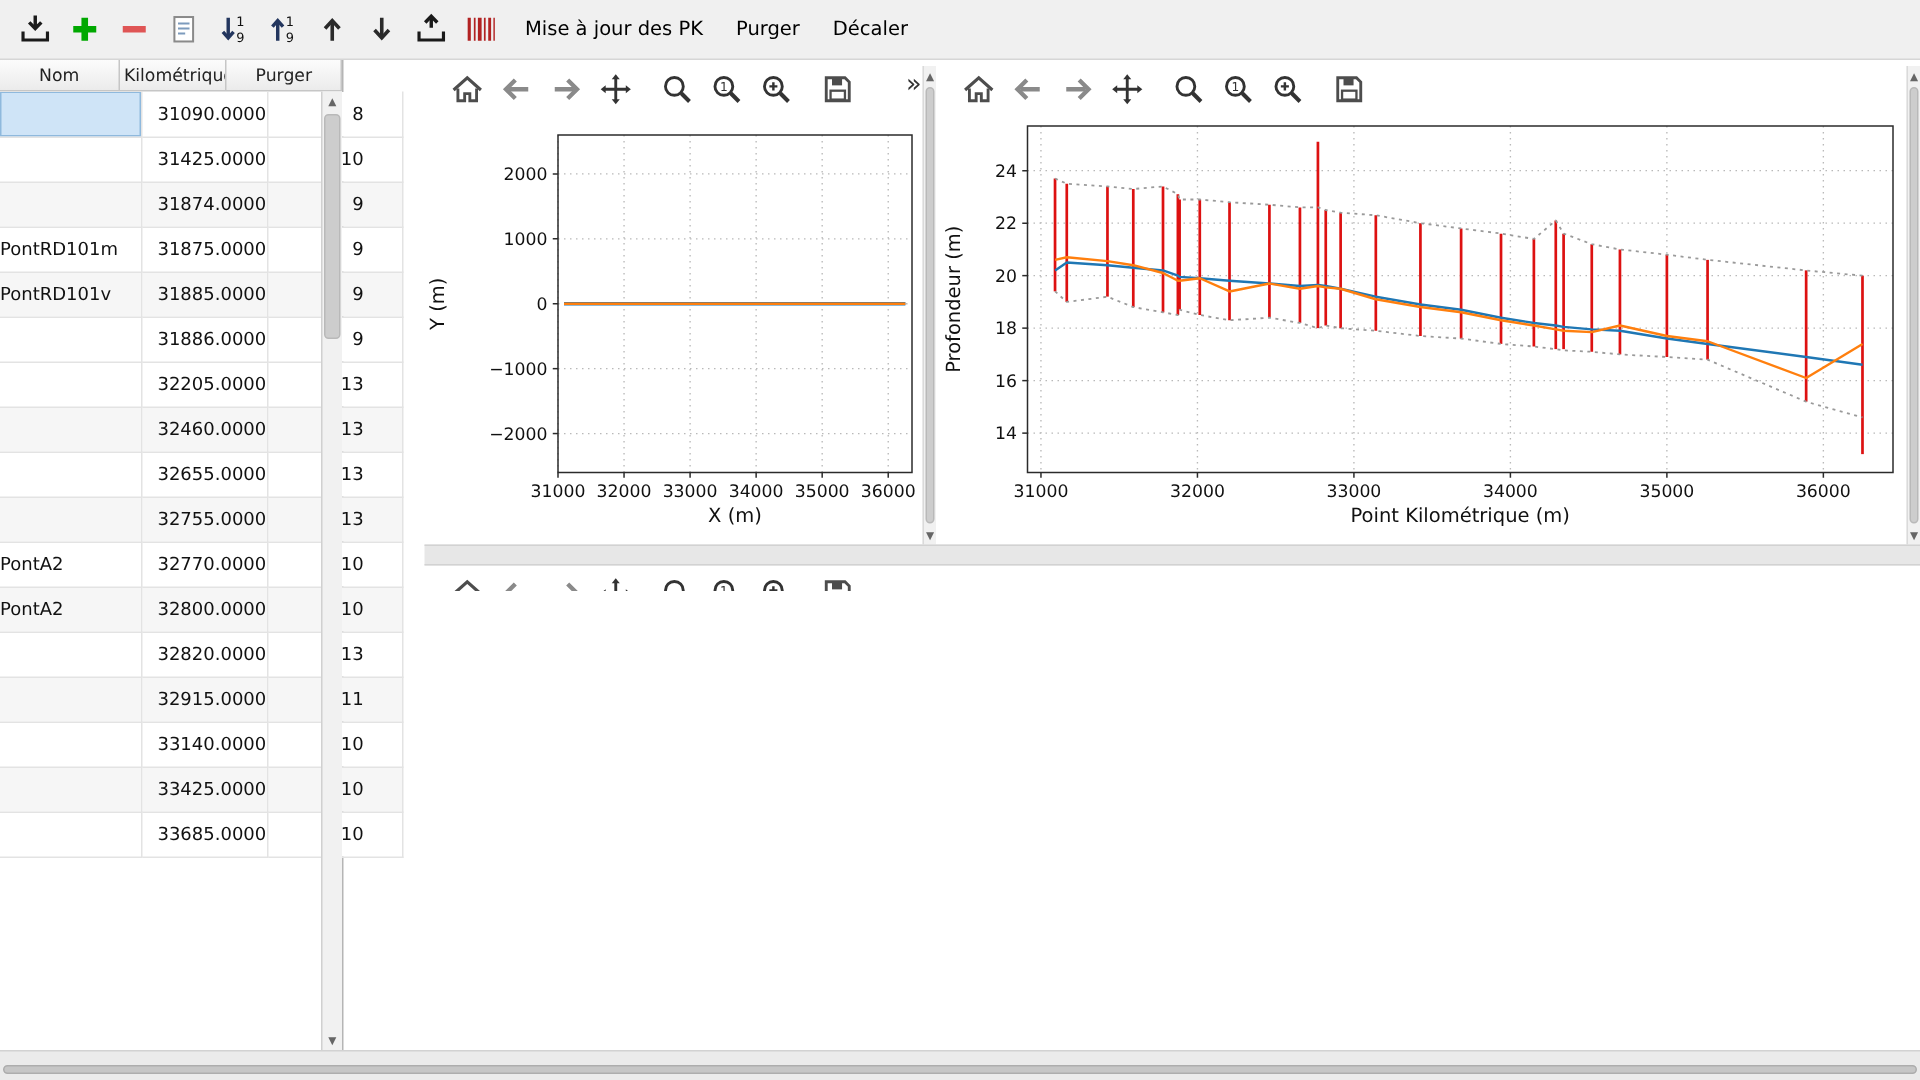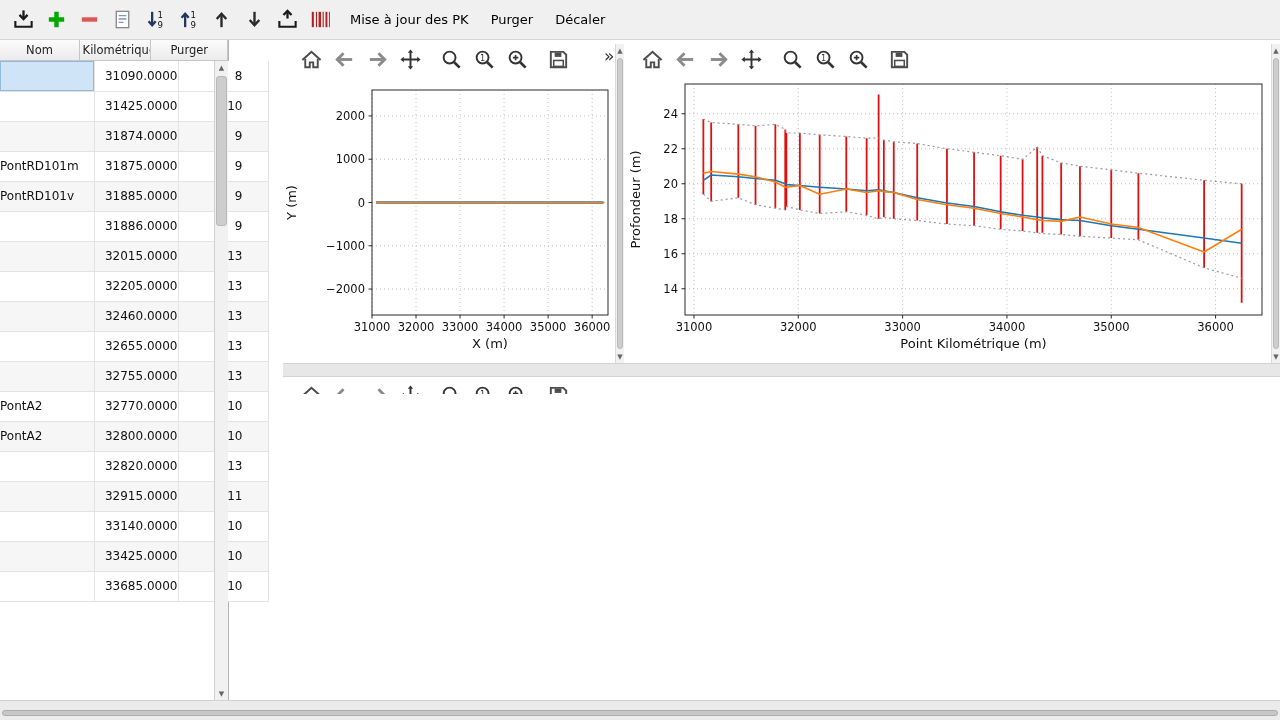--- a/index.html
+++ b/index.html
@@ -169,25 +169,20 @@
         </tr>
         <tr class="odd">
           <td>PontRD101v</td>
           <td>31885.0000</td>
           <td>9</td>
         </tr>
         <tr class="even">
           <td></td>
           <td>31886.0000</td>
           <td>9</td>
-        </tr>
-        <tr class="odd">
-          <td></td>
-          <td>32015.0000</td>
-          <td>13</td>
         </tr>
         <tr class="even">
           <td></td>
           <td>32205.0000</td>
           <td>13</td>
         </tr>
         <tr class="odd">
           <td></td>
           <td>32460.0000</td>
           <td>13</td>

